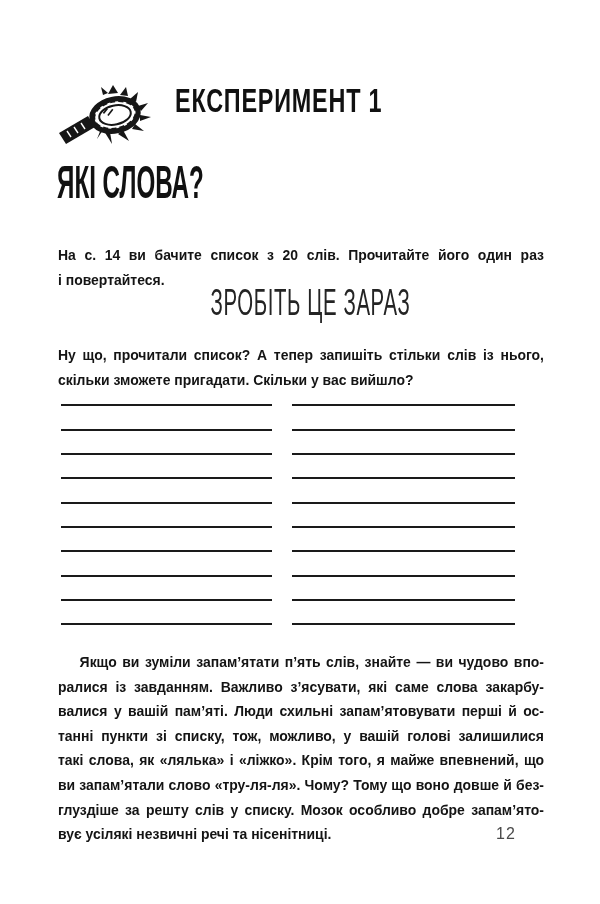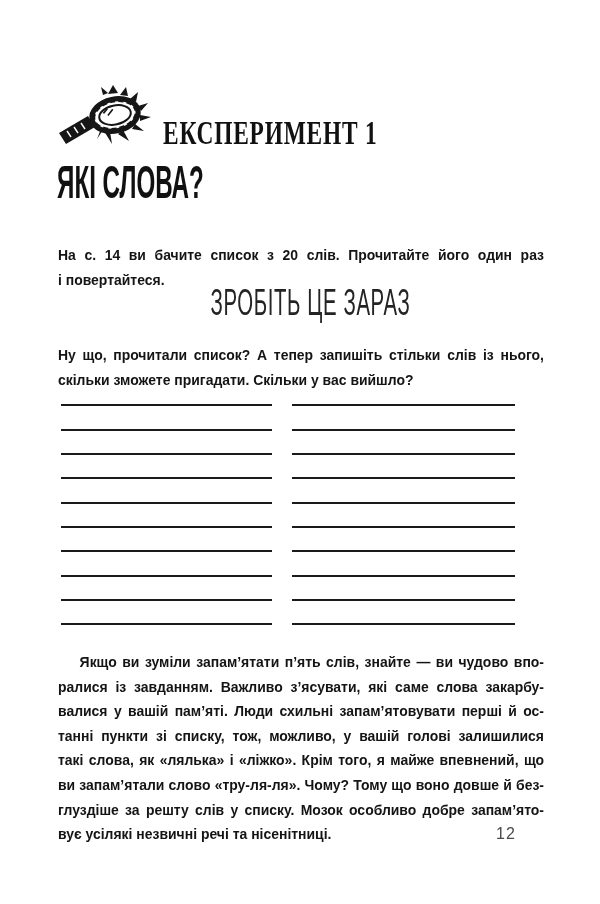--- a/index.html
+++ b/index.html
@@ -14,23 +14,22 @@
     color: #141414;
     overflow: hidden;
   }
 
   
   .exp-header {
     position: absolute;
     top: 84px;
     left: 57px;
     display: flex;
-    align-items: flex-end;
-    gap: 10px;
-    font-family: Liberation Serif, serif;
+    align-items: flex-start;
+    gap: 22px;
   }
   .magnifier { width: 96px; height: 66px; flex: 0 0 auto; }
   .exp-label {
     display: inline-block;
     font-size: 30px;
     font-weight: 700;
     letter-spacing: 1px;
     transform: scale(0.78, 1.12);
     transform-origin: 0 50%;
     white-space: nowrap;

